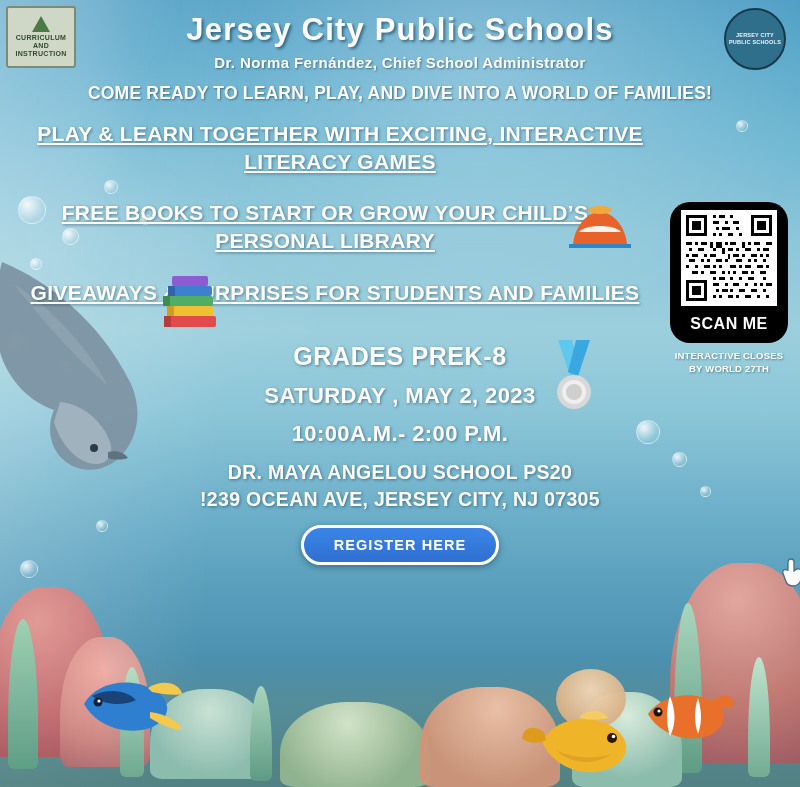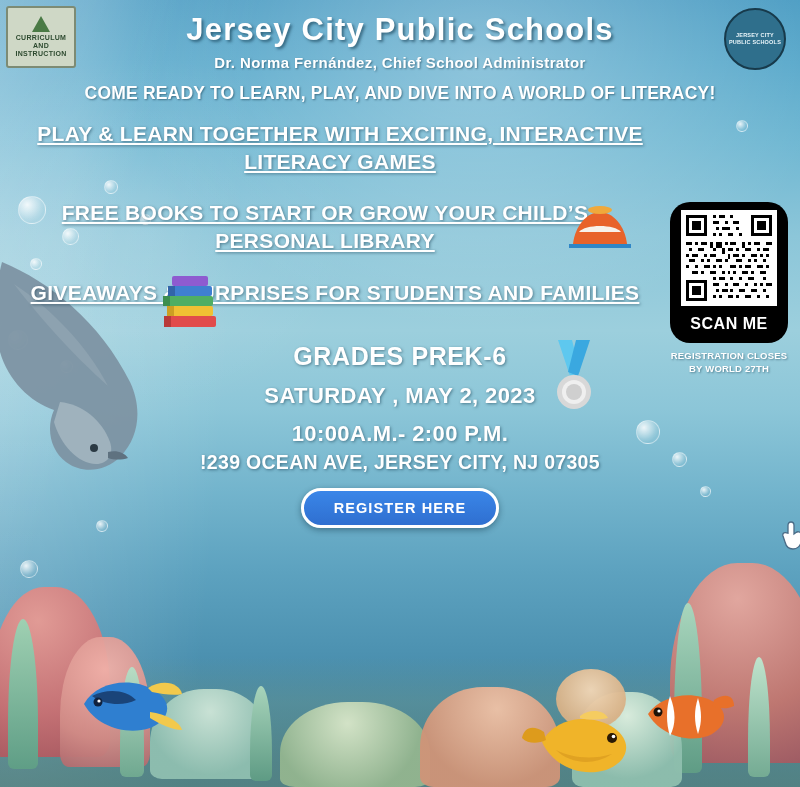--- a/index.html
+++ b/index.html
@@ -382,30 +382,31 @@
     <div class="tree"></div>
     <span>CURRICULUM AND INSTRUCTION</span>
   </div>
   <div class="logo-right">
     <span>JERSEY CITY PUBLIC SCHOOLS</span>
   </div>
 
   <div class="text-stack">
     <div class="district">Jersey City Public Schools</div>
     <div class="admin">Dr. Norma Fernández, Chief School Administrator</div>
-    <div class="tagline">COME READY TO LEARN, PLAY, AND DIVE INTO A WORLD OF LITERACY!</div>
+    <div class="tagline">COME READY TO LEARN, PLAY, AND DIVE INTO A WORLD OF FAMILIES!</div>
 
     <div class="feature feature-1">PLAY &amp; LEARN TOGETHER WITH EXCITING, INTERACTIVE LITERACY GAMES</div>
     <div class="feature feature-2">FREE BOOKS TO START OR GROW YOUR CHILD’S PERSONAL LIBRARY</div>
     <div class="feature feature-3">GIVEAWAYS &amp; SURPRISES FOR STUDENTS AND FAMILIES</div>
 
     <div class="details">
-      <div class="grades">GRADES PREK-6</div>
+      <div class="grades">GRADES PREK-8</div>
       <div class="date">SATURDAY , MAY 2, 2023</div>
       <div class="time">10:00A.M.- 2:00 P.M.</div>
+      <div class="school">DR. MAYA ANGELOU SCHOOL  PS20</div>
       <div class="address">!239 OCEAN AVE, JERSEY CITY, NJ 07305</div>
     </div>
 
     <div class="register-wrap">
       <div class="register-btn">REGISTER HERE</div>
       <svg class="cursor-icon" viewBox="0 0 26 30" style="margin-left:-30px;margin-top:30px;">
         <path d="M9 2 C11 2 12 3.5 12 5.5 L12 14 L14 12.5 C16 11 19 12 19 14.5 L19 21 C19 26 15 29 11 29 C7 29 4 26 3 22 L1 16 C0.4 14 1.6 12.4 3.4 12.6 L6 13.2 L6 5.5 C6 3.5 7 2 9 2 Z" fill="#ffffff" stroke="#4a6b86" stroke-width="1.3"></path>
       </svg>
     </div>
   </div>
@@ -546,18 +547,18 @@
             <rect x="14" y="27" width="2" height="1"></rect>
           <rect x="17" y="27" width="1" height="1"></rect>
             <rect x="20" y="27" width="2" height="1"></rect>
             <rect x="24" y="27" width="1" height="1"></rect>
             <rect x="27" y="27" width="1" height="1"></rect>
         </g>
       </svg>
       <div class="qr-label">SCAN ME</div>
     </div>
     <div class="qr-note">
-      <div>REGISTRATION CLOSES</div>
+      <div>INTERACTIVE CLOSES</div>
       <div>BY WORLD 27TH</div>
     </div>
   </div>
 
 </div>
 
 </body></html>

